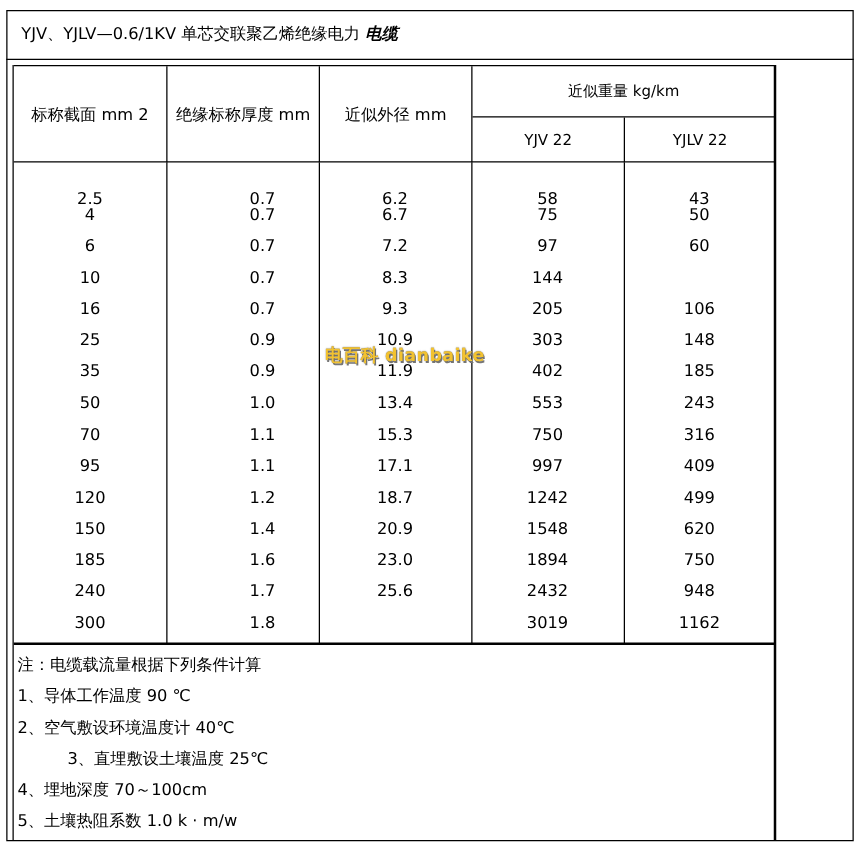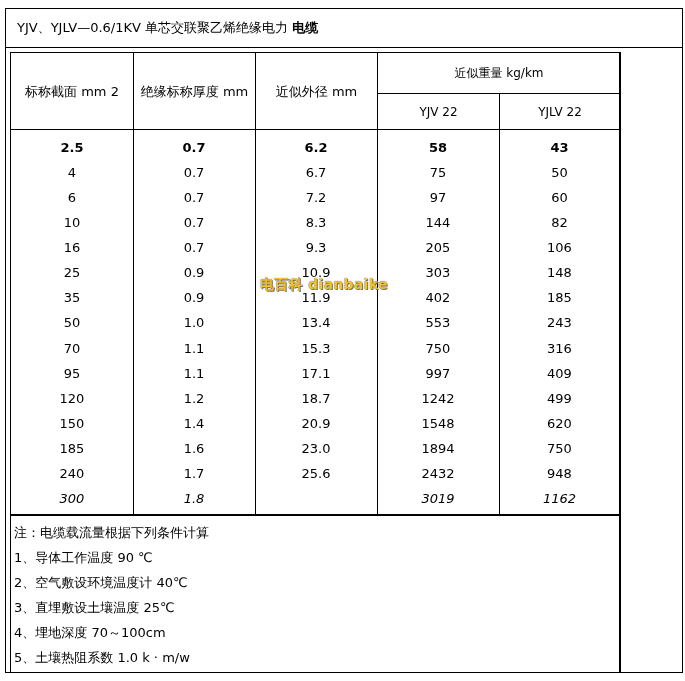--- a/index.html
+++ b/index.html
@@ -3,36 +3,36 @@
 <meta charset="utf-8">
 <style>
   html, body { margin:0; padding:0; background:#fff; }
   body { width:685px; height:681px; position:relative; overflow:hidden;
          font-family:"DejaVu Sans","Liberation Sans",sans-serif; color:#000; }
   .outer { position:absolute; left:5px; top:8px; width:678px; height:665px;
            border:1px solid #000; box-sizing:border-box; }
   .title-row { position:absolute; left:5px; top:8px; width:678px; height:40px;
                border-bottom:1px solid #000; box-sizing:border-box;
                font-size:13px; line-height:40px; padding-left:12px; }
-  .title-row b { font-weight:bold; }
+  .title-row b { font-weight:bold;font-style:italic; }
   .tbl { position:absolute; left:10px; top:52px; width:611px; height:620px;
          border-left:1px solid #000; border-right:2px solid #000; box-sizing:border-box; }
   .hdr { position:absolute; left:0; top:0; width:609px; height:78px;
          border-top:1px solid #000; border-bottom:1px solid #000; box-sizing:border-box; }
   .hcell { position:absolute; top:0; height:77px; display:flex; align-items:center;
            justify-content:center; font-size:13px; box-sizing:border-box; }
   .vline { position:absolute; width:1px; background:#000; }
   .sub { position:absolute; font-size:12px; display:flex; align-items:center; justify-content:center; }
   .hline { position:absolute; height:1px; background:#000; }
   .rows { position:absolute; left:0; top:78px; width:609px; height:386px;
           border-bottom:2px solid #000; box-sizing:border-box; }
   .row { position:absolute; left:0; width:609px; height:25px; font-size:13px; }
   .row span { position:absolute; top:0; line-height:25px; text-align:center; }
   .c0 { left:0; width:122px; }
-  .c1 { left:122px; width:122px; }
+  .c1 { left:122px; width:122px;padding-left:16px; }
   .c2 { left:244px; width:122px; }
   .c3 { left:366px; width:122px; }
   .c4 { left:488px; width:121px; }
   .notes { position:absolute; left:0; top:464px; width:609px; height:154px; font-size:13px; }
   .note { position:absolute; left:3px; line-height:25px; }
   .watermark { position:absolute; left:250px; top:276px; font-size:14px; font-weight:bold;
                color:#f2c230; text-shadow:0 0 1px #555, 1px 1px 0 #777; letter-spacing:0.3px;padding-left:10px; }
 </style>
 </head>
 <body>
@@ -57,21 +57,21 @@
     <div class="vline" style="left:488px;top:41px;height:36px;"></div>
     <div class="sub" style="left:489px;top:41px;width:120px;height:36px;text-align:right;">YJLV 22</div>
   </div>
 
   <div class="rows">
     <div class="vline" style="left:122px;top:0;height:386px;"></div>
     <div class="vline" style="left:244px;top:0;height:386px;"></div>
     <div class="vline" style="left:366px;top:0;height:386px;"></div>
     <div class="vline" style="left:488px;top:0;height:386px;"></div>
 
-    <div class="row" style="top:5px;font-weight:bold;">
+    <div class="row" style="top:17px;">
         <span class="c0">2.5</span>
         <span class="c1">0.7</span>
         <span class="c2">6.2</span>
         <span class="c3">58</span>
         <span class="c4">43</span>
       </div>
     <div class="row" style="top:30px;">
         <span class="c0">4</span>
         <span class="c1">0.7</span>
         <span class="c2">6.7</span>
@@ -83,21 +83,20 @@
         <span class="c1">0.7</span>
         <span class="c2">7.2</span>
         <span class="c3">97</span>
         <span class="c4">60</span>
       </div>
     <div class="row" style="top:80px;">
         <span class="c0">10</span>
         <span class="c1">0.7</span>
         <span class="c2">8.3</span>
         <span class="c3">144</span>
-        <span class="c4">82</span>
       </div>
     <div class="row" style="top:105px;">
         <span class="c0">16</span>
         <span class="c1">0.7</span>
         <span class="c2">9.3</span>
         <span class="c3">205</span>
         <span class="c4">106</span>
       </div>
     <div class="row" style="top:130px;">
         <span class="c0">25</span>
@@ -155,31 +154,31 @@
         <span class="c3">1894</span>
         <span class="c4">750</span>
       </div>
     <div class="row" style="top:331px;">
         <span class="c0">240</span>
         <span class="c1">1.7</span>
         <span class="c2">25.6</span>
         <span class="c3">2432</span>
         <span class="c4">948</span>
       </div>
-    <div class="row" style="top:356px;font-style:italic;">
+    <div class="row" style="top:356px;">
         <span class="c0">300</span>
         <span class="c1">1.8</span>
         <span class="c3">3019</span>
         <span class="c4">1162</span>
       </div>
   </div>
 
   <div class="notes">
     <div class="note" style="top:4px;">注：电缆载流量根据下列条件计算</div>
     <div class="note" style="top:29px;">1、导体工作温度 90 ℃</div>
     <div class="note" style="top:54px;">2、空气敷设环境温度计 40℃</div>
-    <div class="note" style="top:79px;">3、直埋敷设土壤温度 25℃</div>
+    <div class="note" style="top:79px;margin-left:40px;">3、直埋敷设土壤温度 25℃</div>
     <div class="note" style="top:104px;">4、埋地深度 70～100cm</div>
     <div class="note" style="top:129px;">5、土壤热阻系数 1.0 k · m/w</div>
   </div>
 </div>
 
 <div class="watermark">电百科 dianbaike</div>
 
 </body></html>

